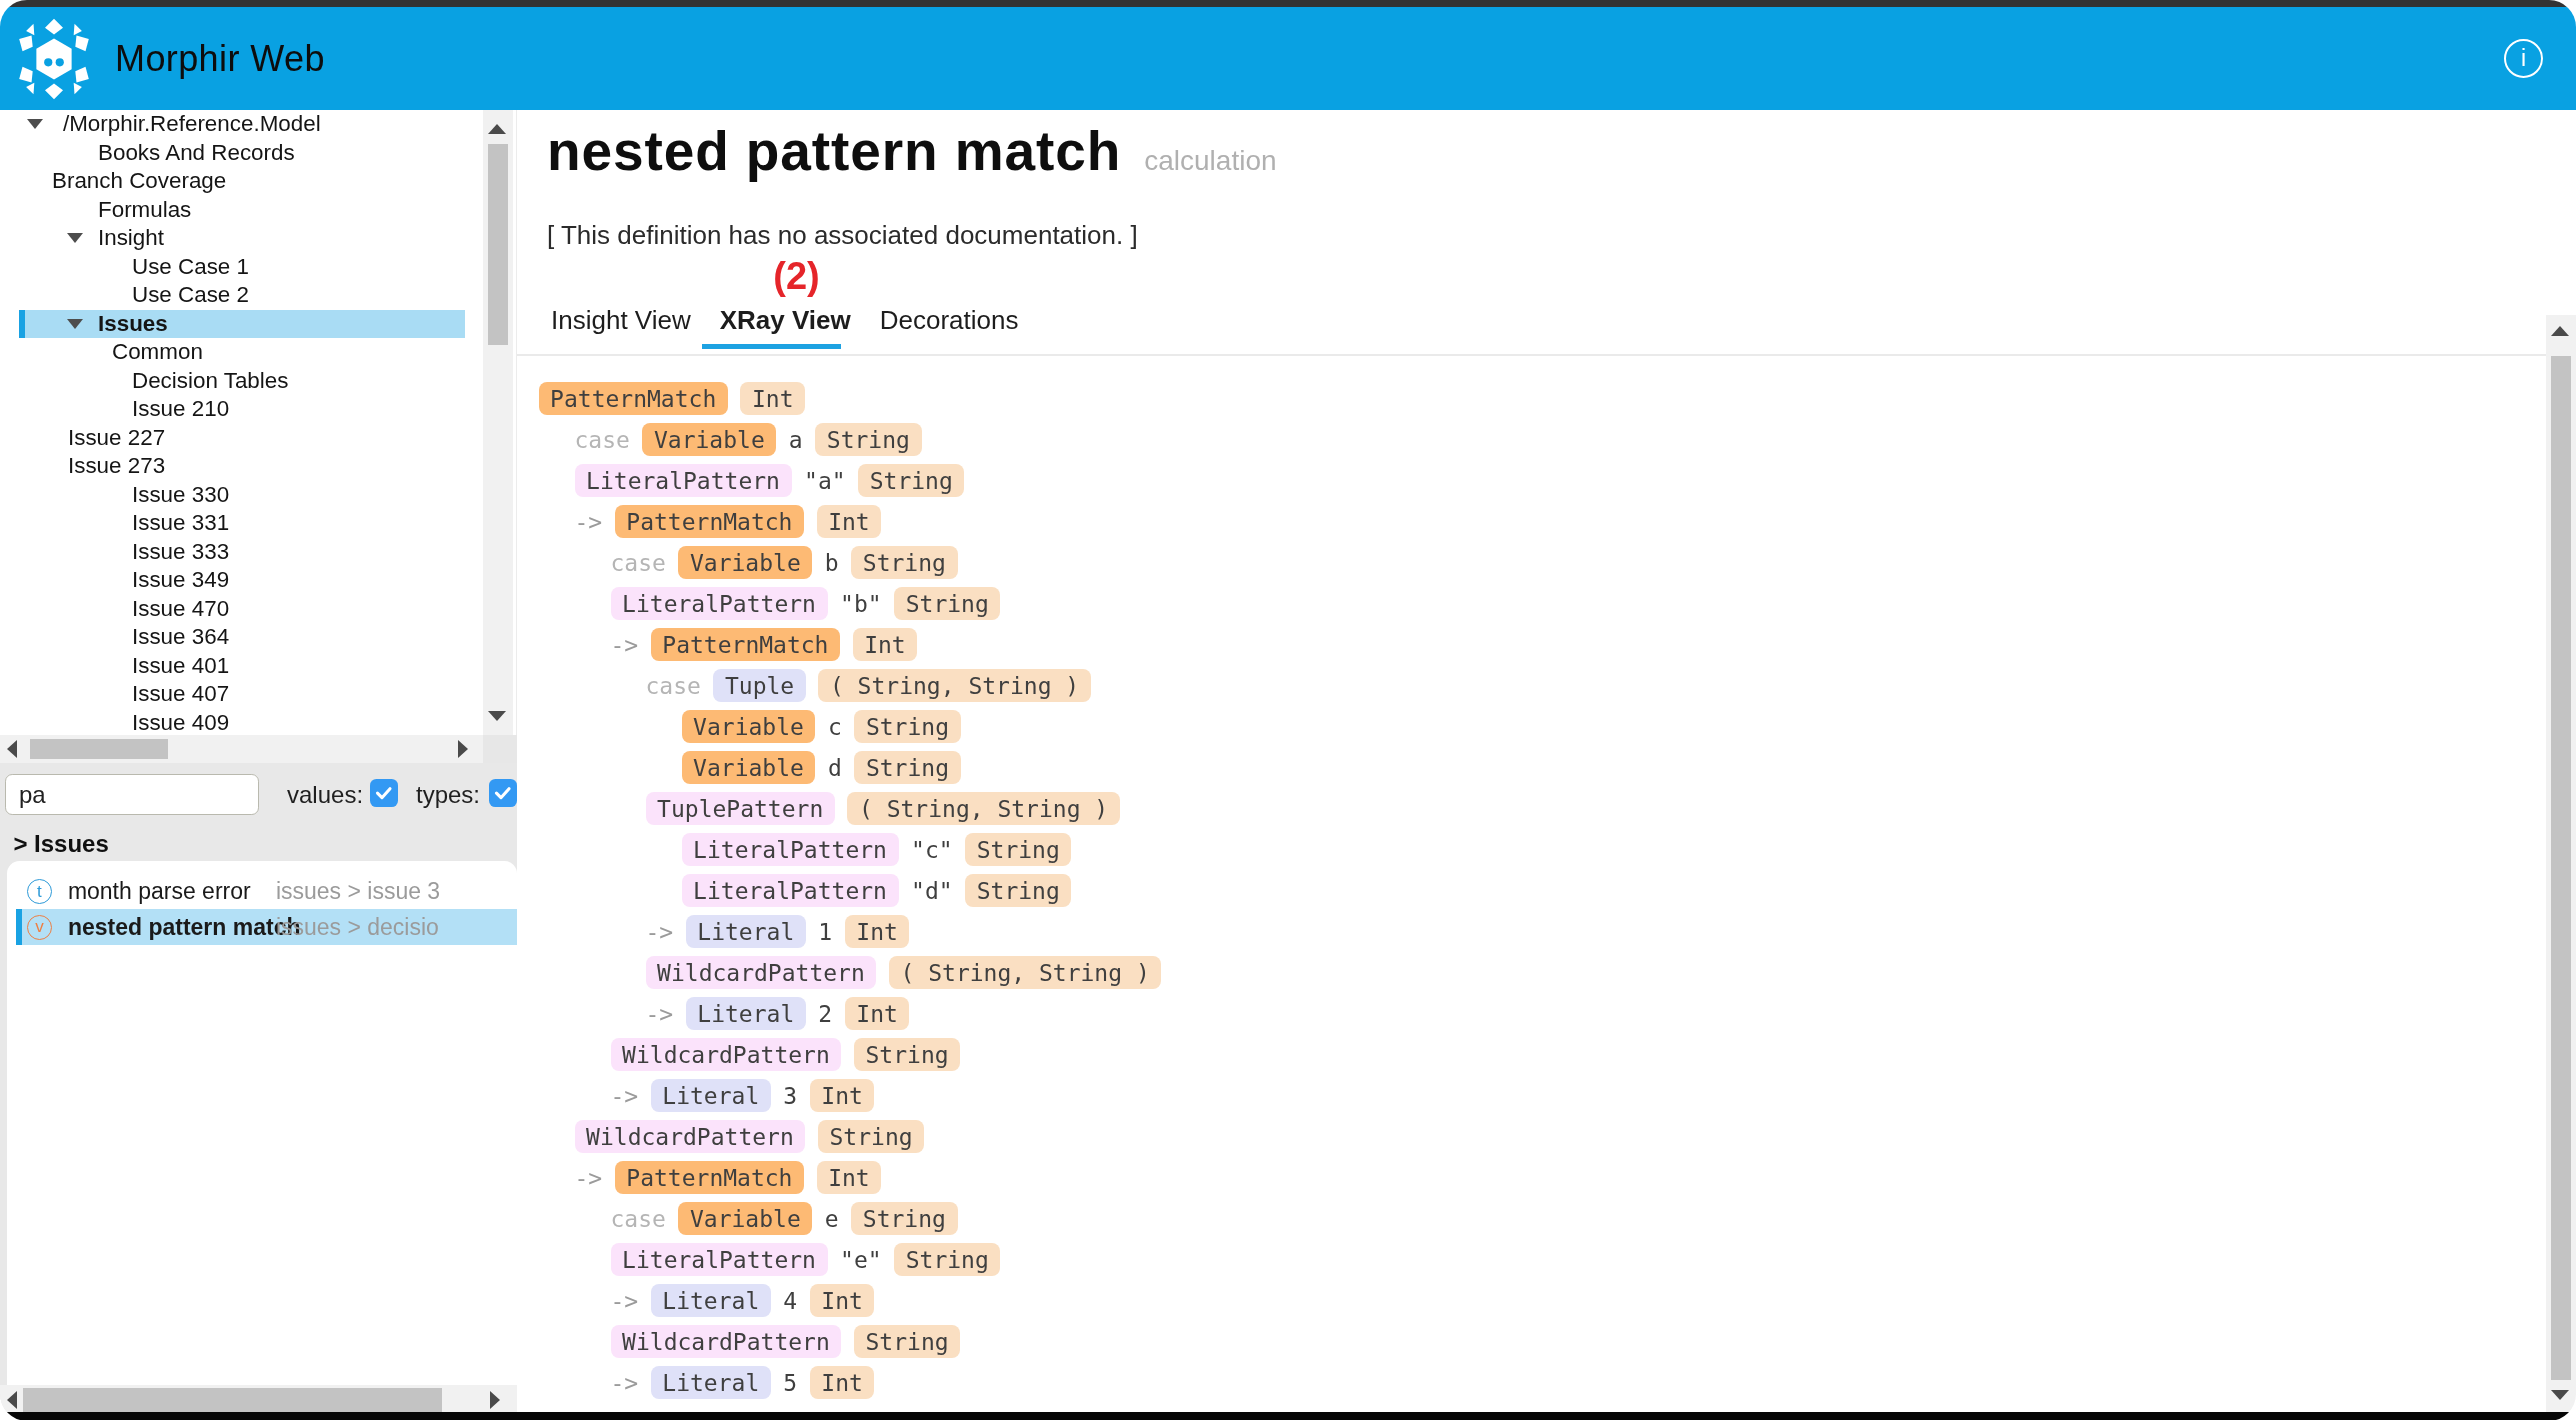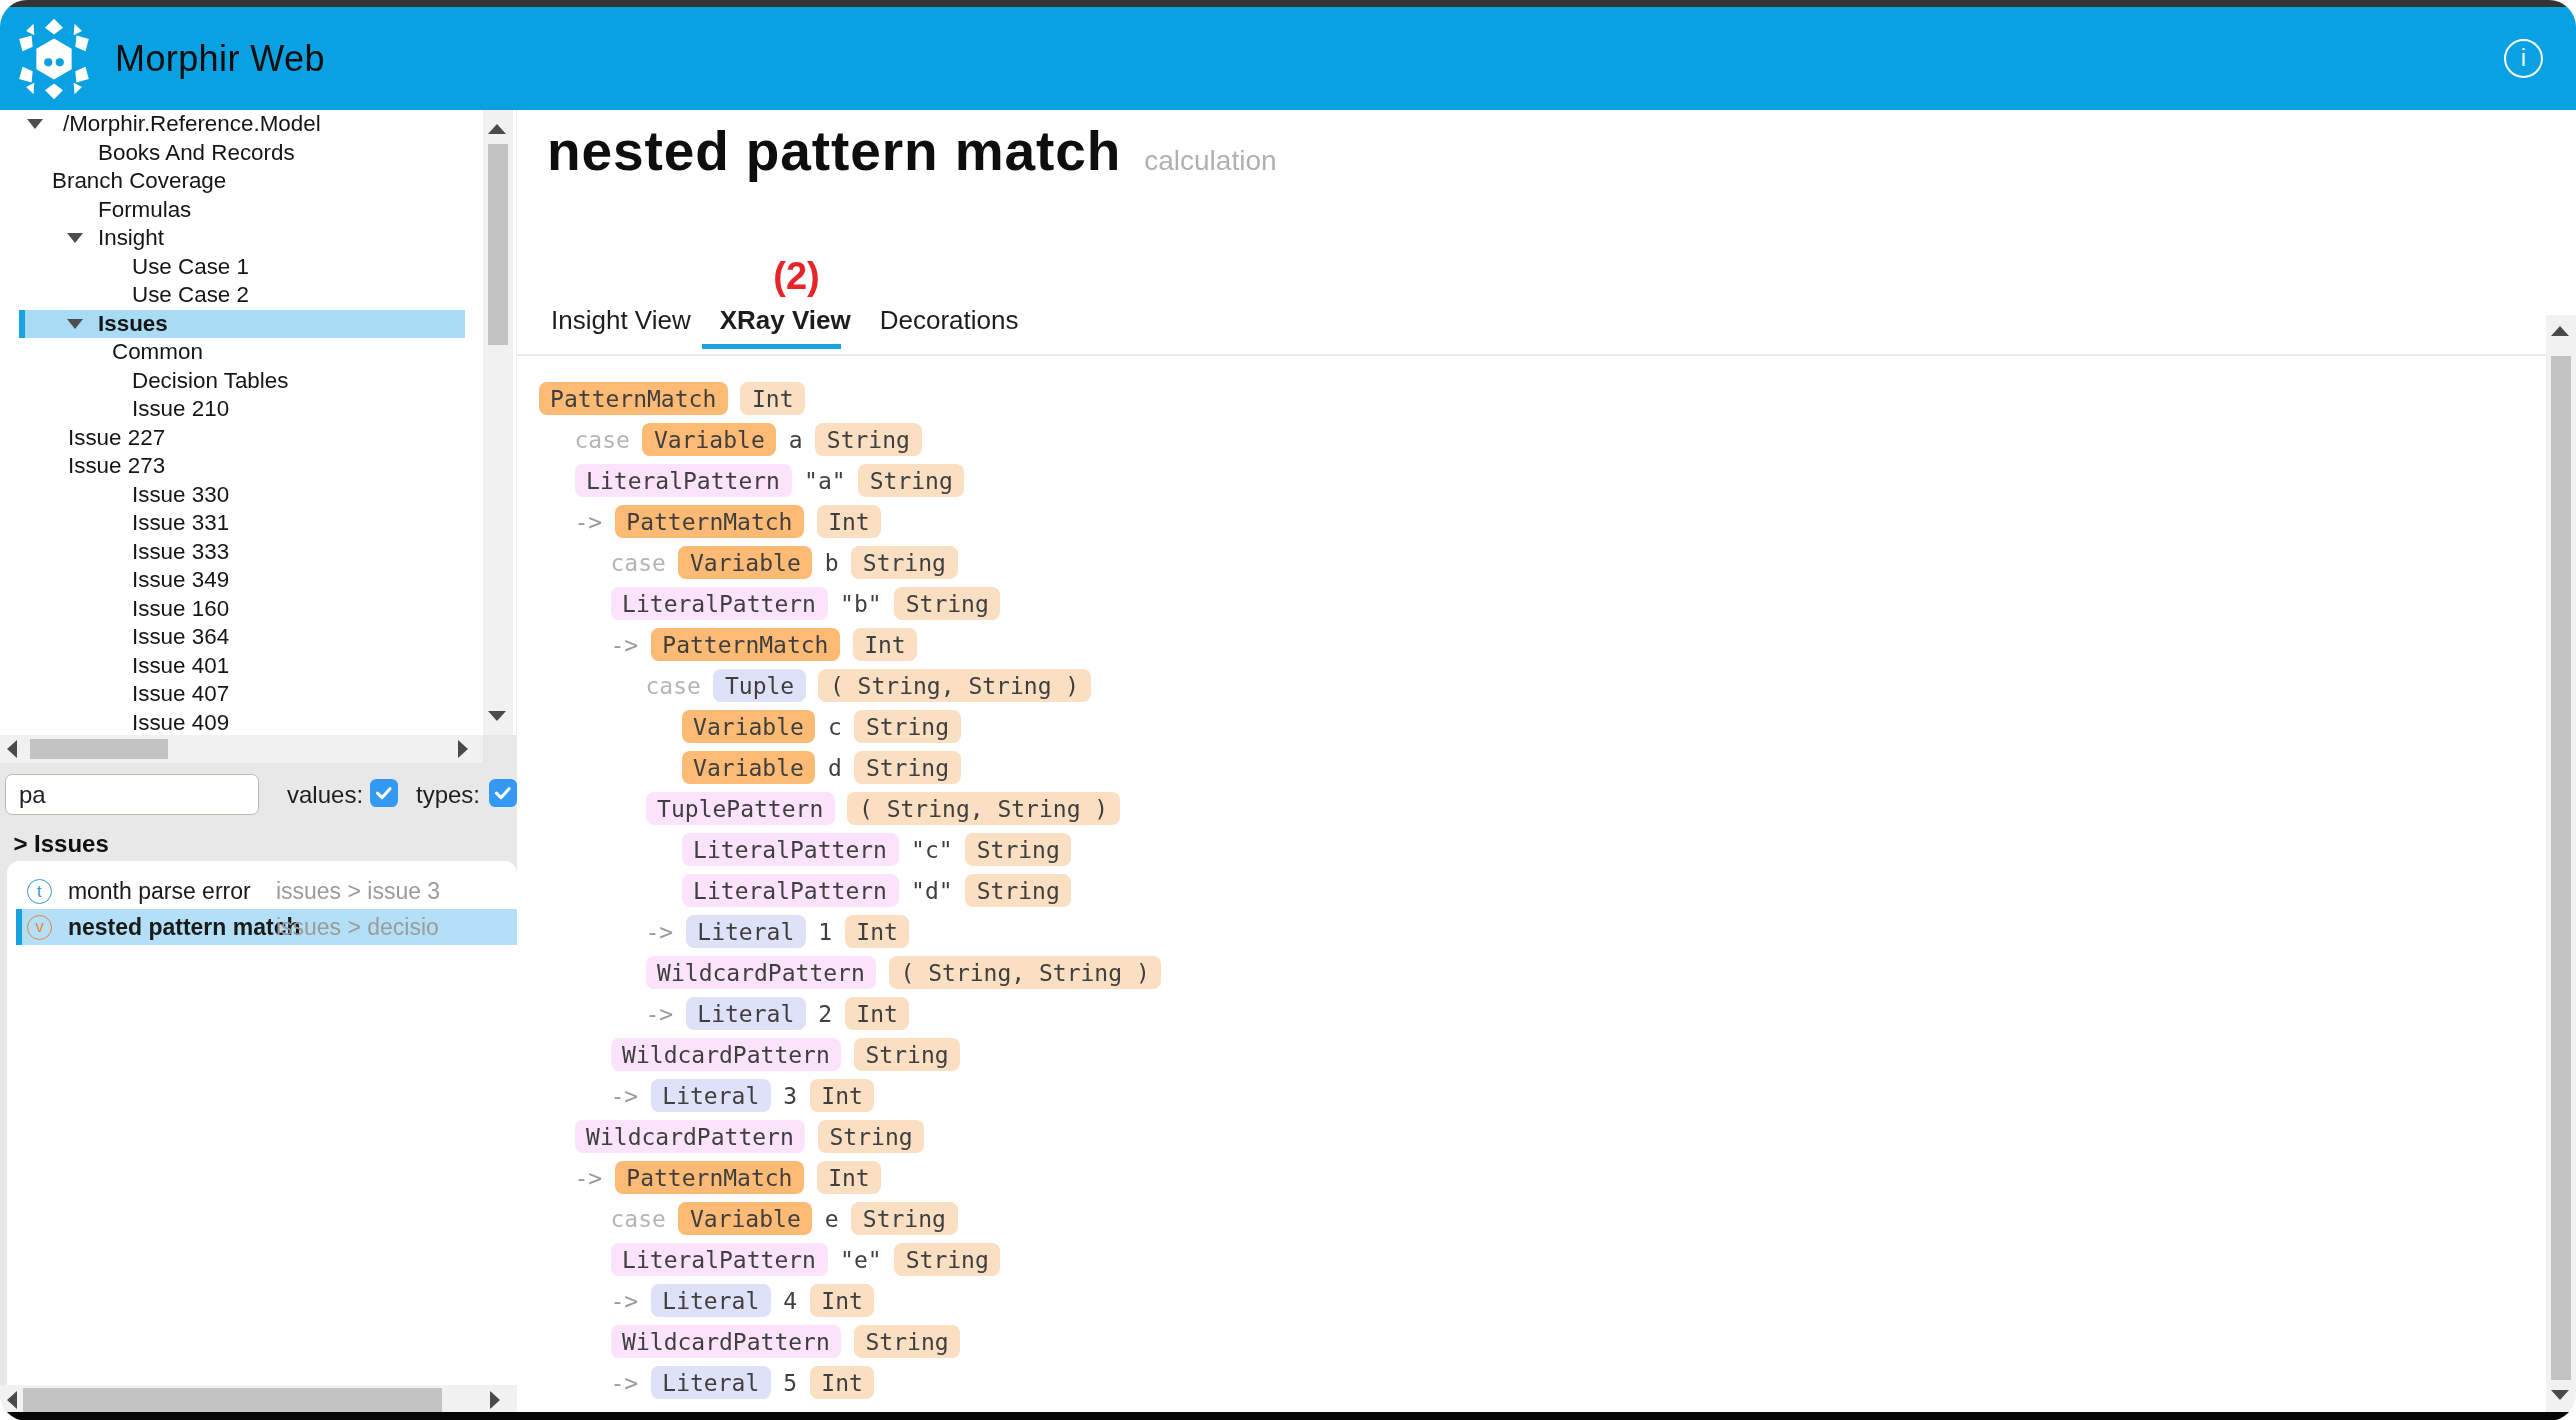--- a/index.html
+++ b/index.html
@@ -167,21 +167,21 @@
         <div class="tree-row">
           <span class="lbl" style="margin-left: 132px;">Issue 331</span>
         </div>
         <div class="tree-row">
           <span class="lbl" style="margin-left: 132px;">Issue 333</span>
         </div>
         <div class="tree-row">
           <span class="lbl" style="margin-left: 132px;">Issue 349</span>
         </div>
         <div class="tree-row">
-          <span class="lbl" style="margin-left: 132px;">Issue 160</span>
+          <span class="lbl" style="margin-left: 132px;">Issue 470</span>
         </div>
         <div class="tree-row">
           <span class="lbl" style="margin-left: 132px;">Issue 364</span>
         </div>
         <div class="tree-row">
           <span class="lbl" style="margin-left: 132px;">Issue 401</span>
         </div>
         <div class="tree-row">
           <span class="lbl" style="margin-left: 132px;">Issue 407</span>
         </div>
@@ -239,20 +239,21 @@
       <div class="sb-thumb" style="position:absolute;left:23px;top:2.7px;width:419px;height:25px;"></div>
       <div class="arr-rt" style="position:absolute;left:490px;top:6.3px;"></div>
     </div>
   </div>
 
   <div class="abs" id="main">
     <div class="abs" id="page-title-row">
       <span id="page-title">nested pattern match</span>
       <span id="page-title-tag">calculation</span>
     </div>
+    <div class="abs" id="doc-line">[ This definition has no associated documentation. ]</div>
     <div class="abs" id="annotation">(2)</div>
     <div class="abs" id="tabs">
         <div class="tab">Insight View</div>
         <div class="tab active">XRay View</div>
         <div class="tab">Decorations</div>
       </div>
     <div class="abs" id="tab-underline"></div>
     <div class="abs" id="tab-separator"></div>
     <div class="abs" id="xray">
         <div class="xrow" style="padding-left: 0px;">

